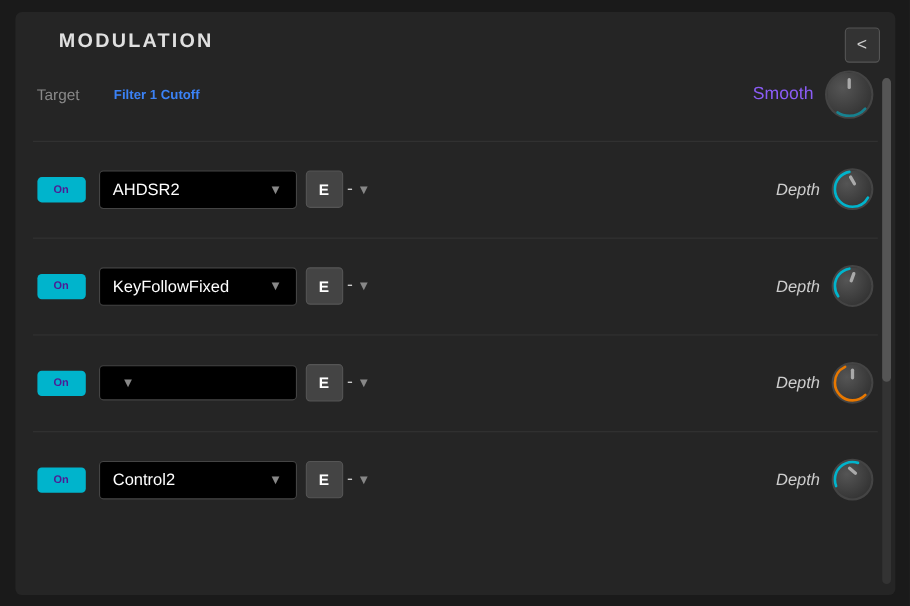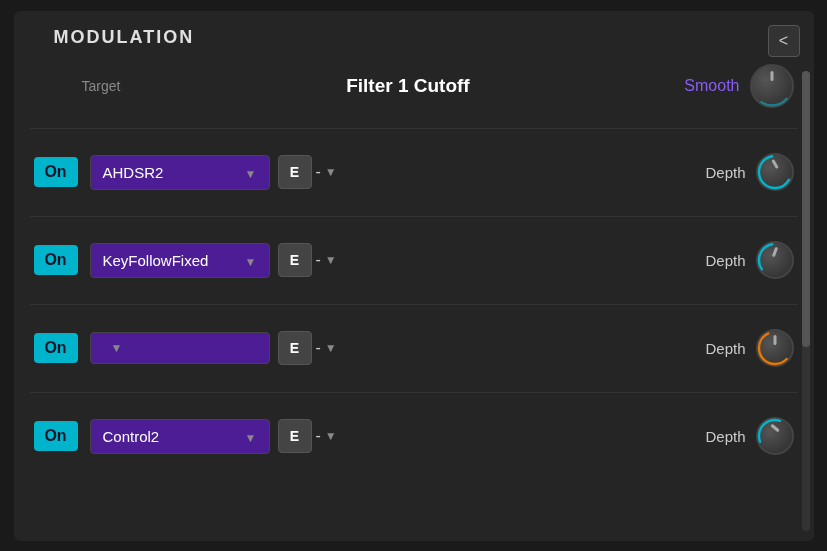--- a/index.html
+++ b/index.html
@@ -43,33 +43,31 @@
       display: flex;
       align-items: center;
       justify-content: center;
       cursor: pointer;
     }
     .header-row {
       display: flex;
       align-items: center;
       margin-bottom: 20px;
       padding: 0 4px;
-      margin-left: 48px;
     }
     .header-target-label {
       color: #888;
       font-size: 14px;
       width: 70px;
     }
     .header-target-value {
-      color: #ffffff;
-      font-size: 19px;
+      color: #3b82f6;
+      font-size: 12px;
       font-weight: bold;
       flex: 1;
-      text-align: center;
       margin-right: 20px;
     }
     .header-smooth-label {
       color: #8b5cf6;
       font-size: 16px;
       margin-right: 10px;
     }
     .knob-container {
       display: flex;
       align-items: center;
@@ -115,40 +113,40 @@
     }
     .modulation-row {
       display: flex;
       align-items: center;
       padding: 8px 4px;
       border-top: 1px solid #333;
       height: 88px;
     }
     .on-btn {
       background: #00b4cc;
-      color: #0f172a;
-      font-size: 16px;
+      color: #4c1d95;
+      font-size: 10px;
       font-weight: bold;
       padding: 6px 10px;
       border-radius: 4px;
       min-width: 44px;
       text-align: center;
       cursor: pointer;
       border: none;
       margin-right: 12px;
     }
     .source-dropdown {
-      background: #4c1d95;
+      background: #000000;
       color: #ffffff;
       font-size: 15px;
       padding: 8px 12px;
       border-radius: 4px;
       border: 1px solid #444;
       display: flex;
-      align-items: flex-end;
+      align-items: center;
       cursor: pointer;
       min-width: 180px;
       justify-content: space-between;
       margin-right: 8px;
     }
     .source-dropdown .chevron {
       color: #888;
       font-size: 12px;
       margin-left: 8px;
     }
@@ -175,20 +173,21 @@
     .small-chevron {
       color: #888;
       font-size: 12px;
       margin-right: 16px;
       cursor: pointer;
     }
     .depth-label {
       color: #cccccc;
       font-size: 15px;
       margin-right: 10px;
+      font-style: italic;
     }
     .depth-knob-wrap {
       display: flex;
       align-items: center;
       margin-left: auto;
     }
     
     .scrollbar {
       position: absolute;
       right: 4px;

